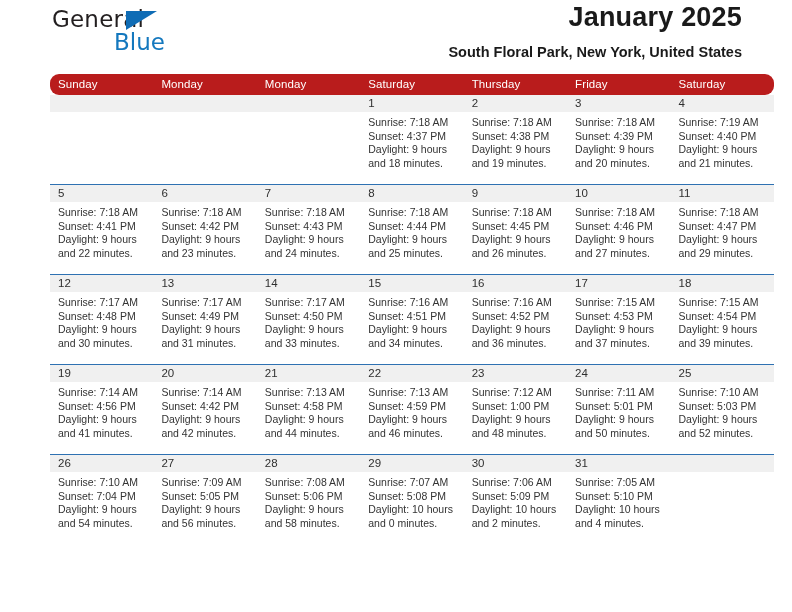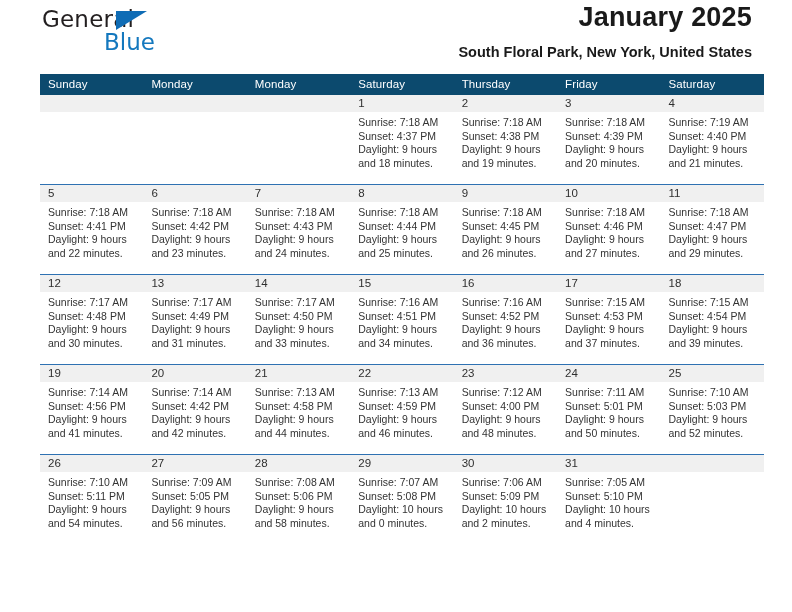--- a/index.html
+++ b/index.html
@@ -12,21 +12,21 @@
     background: #ffffff;
     font-family: "Liberation Sans", sans-serif;
     color: #222222;
     overflow: hidden;
   }
   .page {
     position: relative;
     width: 792px;
     height: 496px;
     box-sizing: border-box;
-    padding: 0 40px;
+    padding: 0 50px;
   }
 
   
   .top {
     position: relative;
     height: 74px;
   }
   .logo {
     position: absolute;
     left: 2px;
@@ -79,21 +79,22 @@
   }
 
   
   .calendar {
     position: relative;
     width: 724px;
     margin-top: 0;
   }
   .weekdays {
     display: flex;
-    background: #0c4a6e;
+    background: #b91c1c;
+    border-radius: 9px;
   }
   .weekday {
     flex: 1 1 0;
     box-sizing: border-box;
     padding: 4px 0 5px 8px;
     font-size: 11.5px;
     color: #ffffff;
     letter-spacing: .1px;
   }
 
@@ -379,21 +380,21 @@
               <div class="line">Sunrise: 7:13 AM</div>
               <div class="line">Sunset: 4:59 PM</div>
               <div class="line">Daylight: 9 hours</div>
               <div class="line">and 46 minutes.</div>
             </div>
           </div>
           <div class="day">
             <div class="daynum">23</div>
             <div class="lines">
               <div class="line">Sunrise: 7:12 AM</div>
-              <div class="line">Sunset: 4:00 PM</div>
+              <div class="line">Sunset: 1:00 PM</div>
               <div class="line">Daylight: 9 hours</div>
               <div class="line">and 48 minutes.</div>
             </div>
           </div>
           <div class="day">
             <div class="daynum">24</div>
             <div class="lines">
               <div class="line">Sunrise: 7:11 AM</div>
               <div class="line">Sunset: 5:01 PM</div>
               <div class="line">Daylight: 9 hours</div>
@@ -409,21 +410,21 @@
               <div class="line">and 52 minutes.</div>
             </div>
           </div>
         </div>
         <div class="week">
           <div class="daynum-band"></div>
           <div class="day">
             <div class="daynum">26</div>
             <div class="lines">
               <div class="line">Sunrise: 7:10 AM</div>
-              <div class="line">Sunset: 5:11 PM</div>
+              <div class="line">Sunset: 7:04 PM</div>
               <div class="line">Daylight: 9 hours</div>
               <div class="line">and 54 minutes.</div>
             </div>
           </div>
           <div class="day">
             <div class="daynum">27</div>
             <div class="lines">
               <div class="line">Sunrise: 7:09 AM</div>
               <div class="line">Sunset: 5:05 PM</div>
               <div class="line">Daylight: 9 hours</div>

